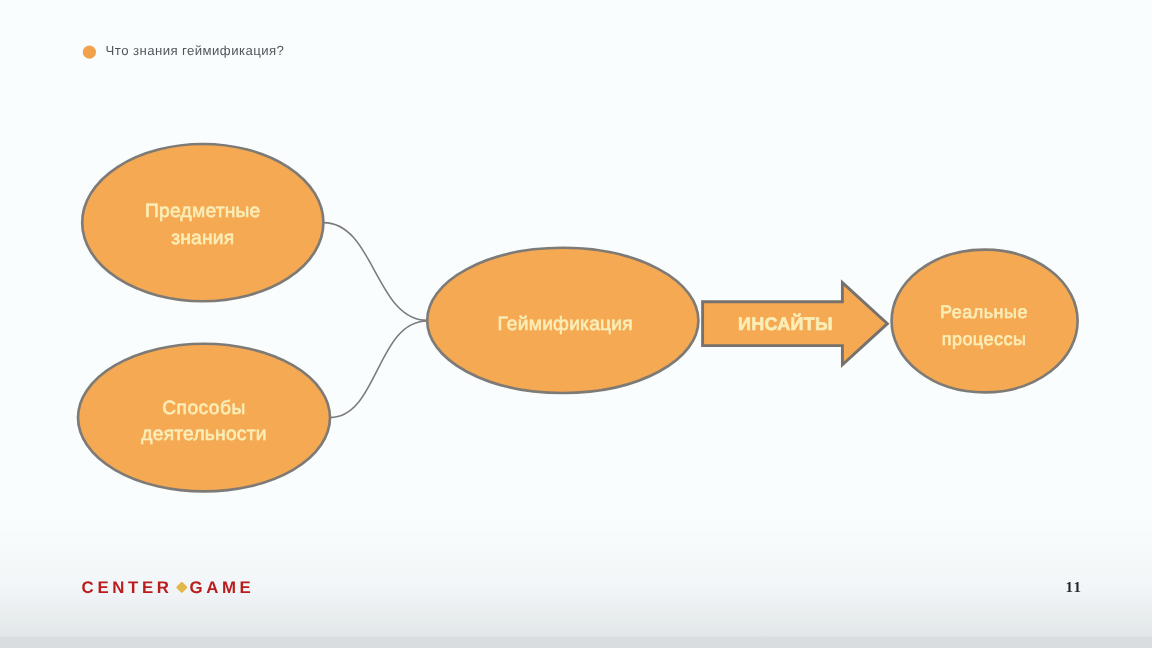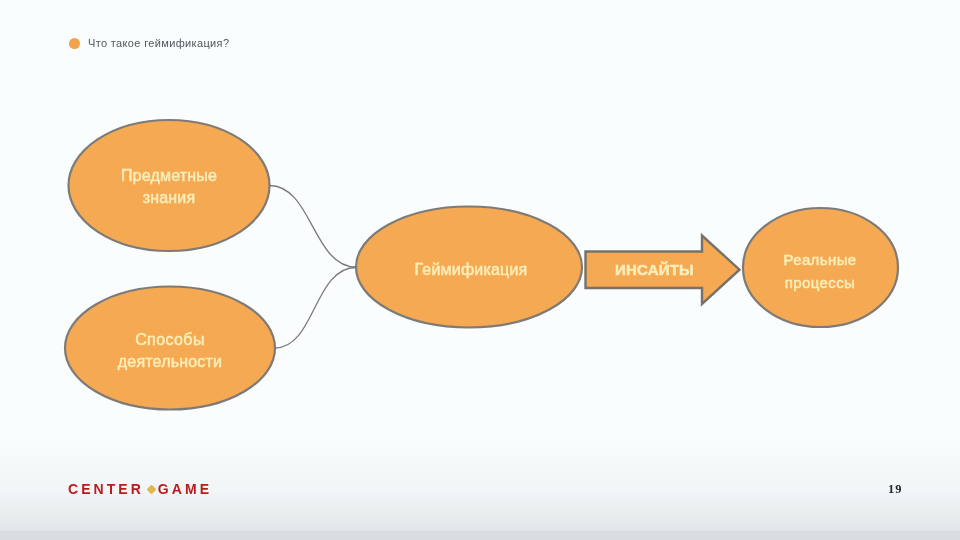--- a/index.html
+++ b/index.html
@@ -16,21 +16,21 @@
 svg{position:absolute;left:0;top:0}
 svg text{font-family:"Liberation Sans",sans-serif;fill:#faedb6;stroke:#faedb6;stroke-width:0.55px}
 .blur{filter:blur(0.5px)}
 body > div{filter:blur(0.35px)}
 </style>
 </head>
 <body>
 <div class="bggrad"></div>
 <div class="bstrip"></div>
 <div class="hdot"></div>
-<div class="hdr">Что такое геймификация?</div>
+<div class="hdr">Что знания геймификация?</div>
 <svg class="blur" width="960" height="540" viewBox="0 0 960 540">
 
   <path d="M 269.5 185.5 C 312 185.5 313 267 356 267" fill="none" stroke="#7b7b7b" stroke-width="1.3"></path>
   <path d="M 275 348 C 315 348 314 267.5 356 267.5" fill="none" stroke="#7b7b7b" stroke-width="1.3"></path>
 
   <polygon points="585.5,251.5 702,251.5 702,235.5 739.5,269.7 702,304 702,288 585.5,288" fill="#f5a952" stroke="#76716c" stroke-width="2.4" stroke-linejoin="miter"></polygon>
   <text x="654.5" y="275" text-anchor="middle" font-size="15" font-weight="bold" letter-spacing="0.2">ИНСАЙТЫ</text>
 
   <ellipse cx="169" cy="185.5" rx="100.5" ry="65.5" fill="#f5a952" stroke="#7e7a76" stroke-width="2.2"></ellipse>
   <ellipse cx="170" cy="348" rx="105" ry="61.5" fill="#f5a952" stroke="#7e7a76" stroke-width="2.2"></ellipse>
@@ -39,13 +39,13 @@
 
   <text x="169" y="180.5" text-anchor="middle" font-size="16" letter-spacing="0.2">Предметные</text>
   <text x="169" y="203" text-anchor="middle" font-size="16" letter-spacing="0.2">знания</text>
   <text x="170" y="345" text-anchor="middle" font-size="16" letter-spacing="0.4">Способы</text>
   <text x="170" y="366.5" text-anchor="middle" font-size="16" letter-spacing="0.2">деятельности</text>
   <text x="471" y="275" text-anchor="middle" font-size="16" letter-spacing="0.2">Геймификация</text>
   <text x="820" y="265" text-anchor="middle" font-size="15" letter-spacing="0.4">Реальные</text>
   <text x="820" y="287.5" text-anchor="middle" font-size="15" letter-spacing="0.4">процессы</text>
 </svg>
 <div class="logo">CENTER<span class="ldot"></span>GAME</div>
-<div class="pnum">19</div>
+<div class="pnum">11</div>
 
 </body></html>

